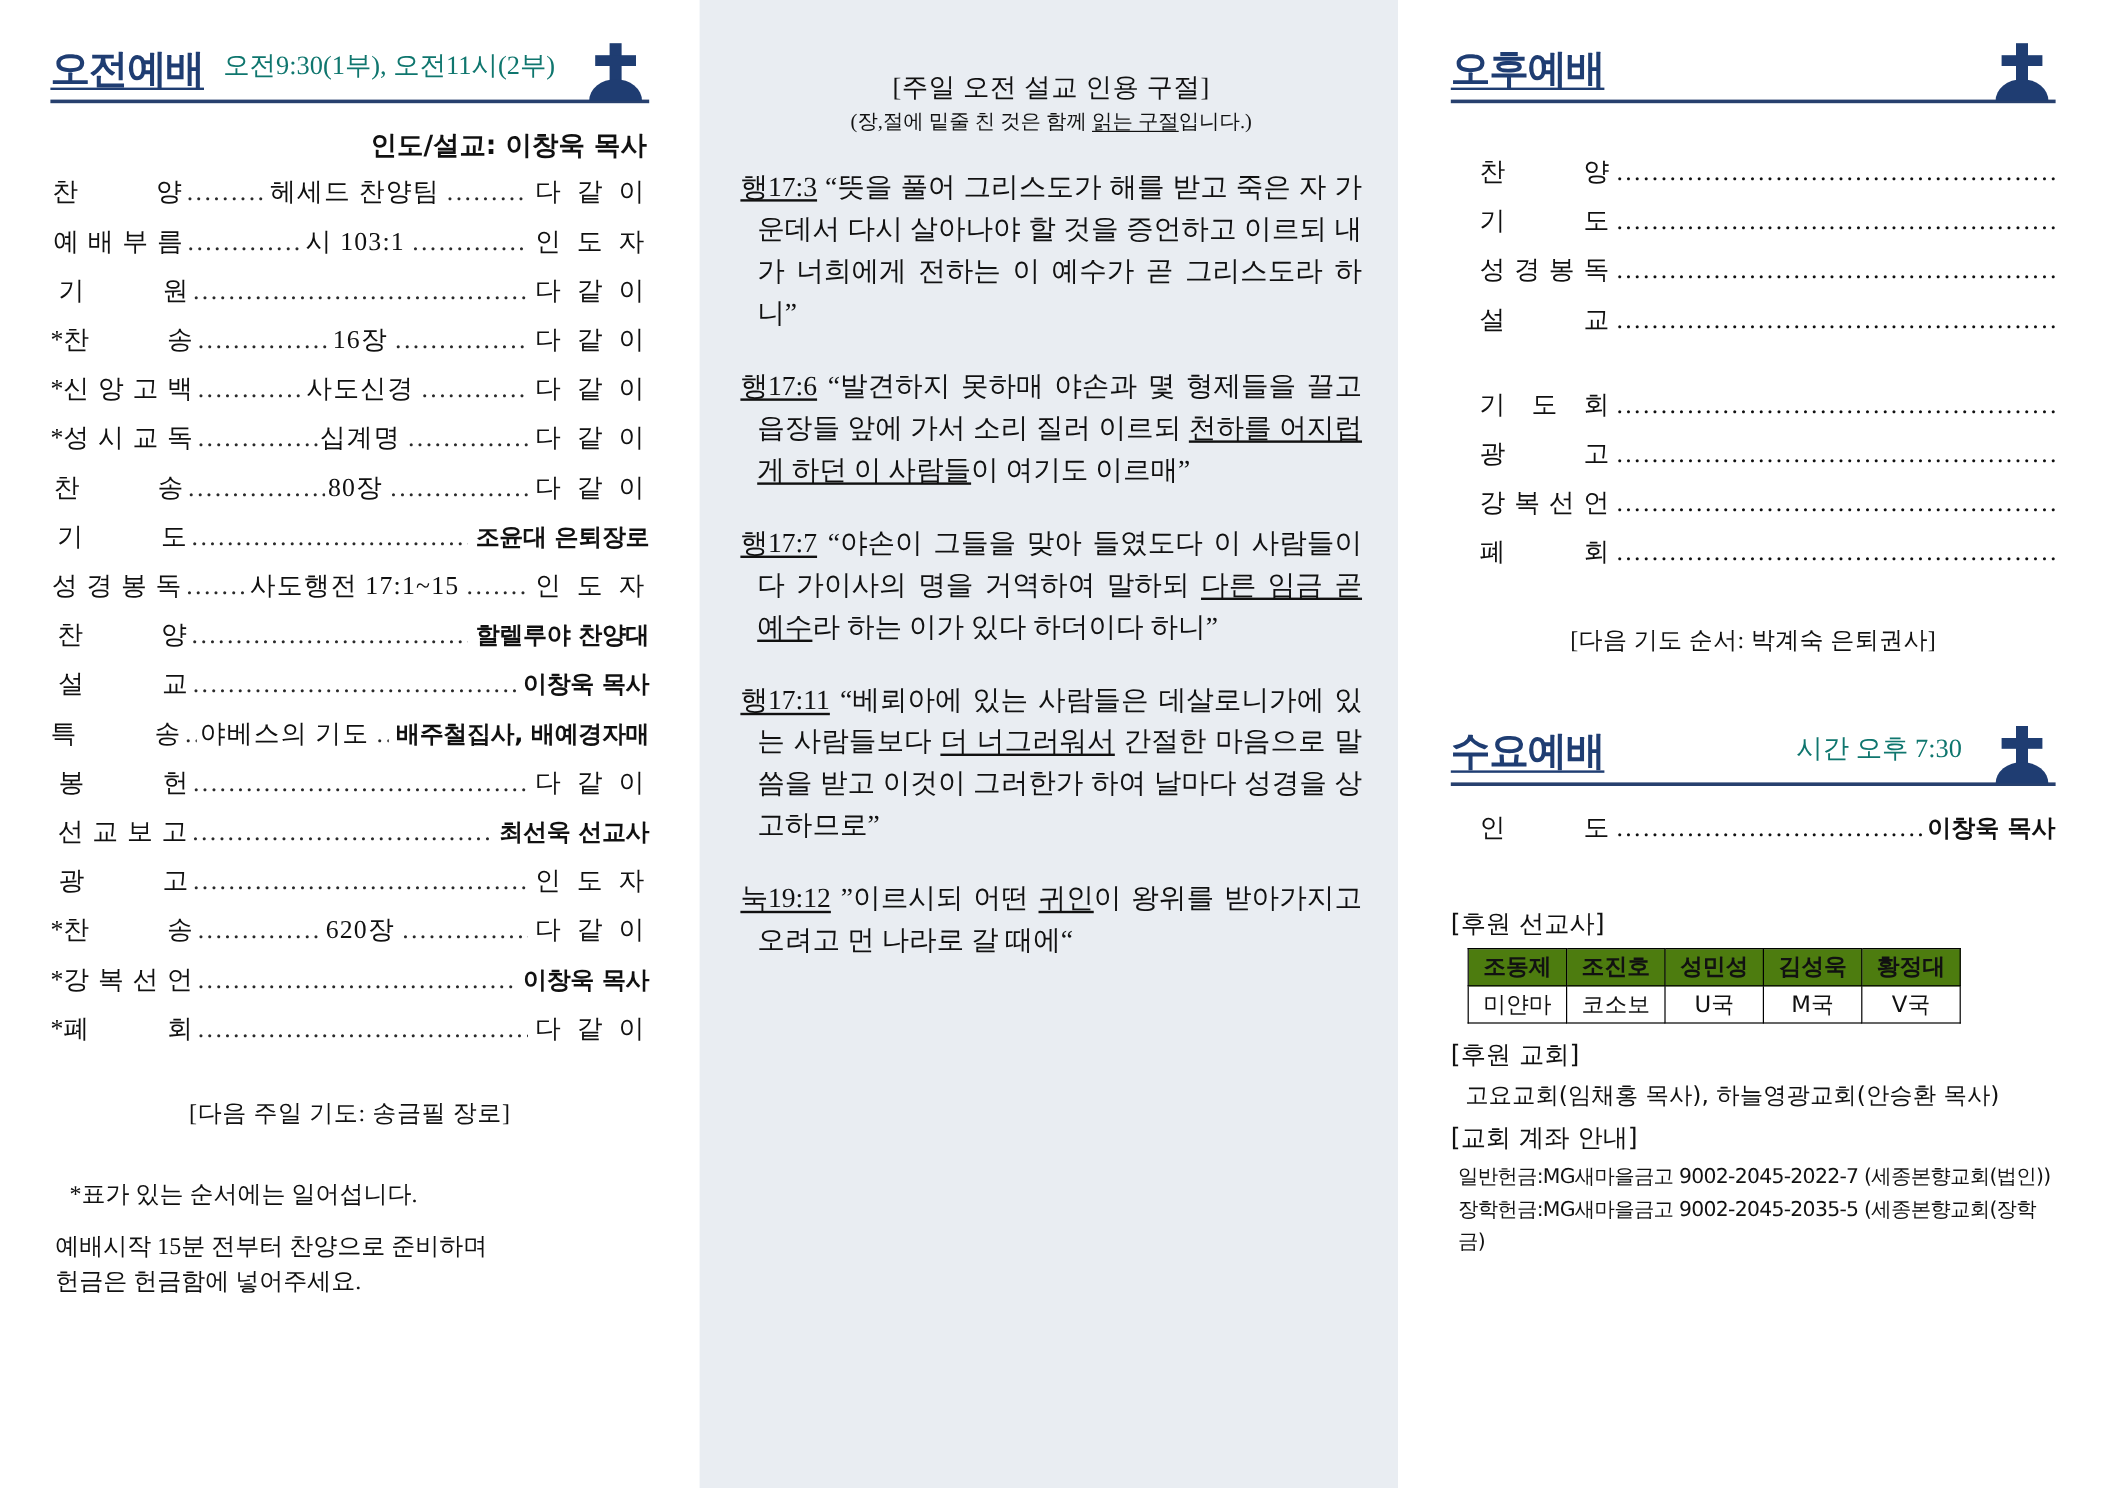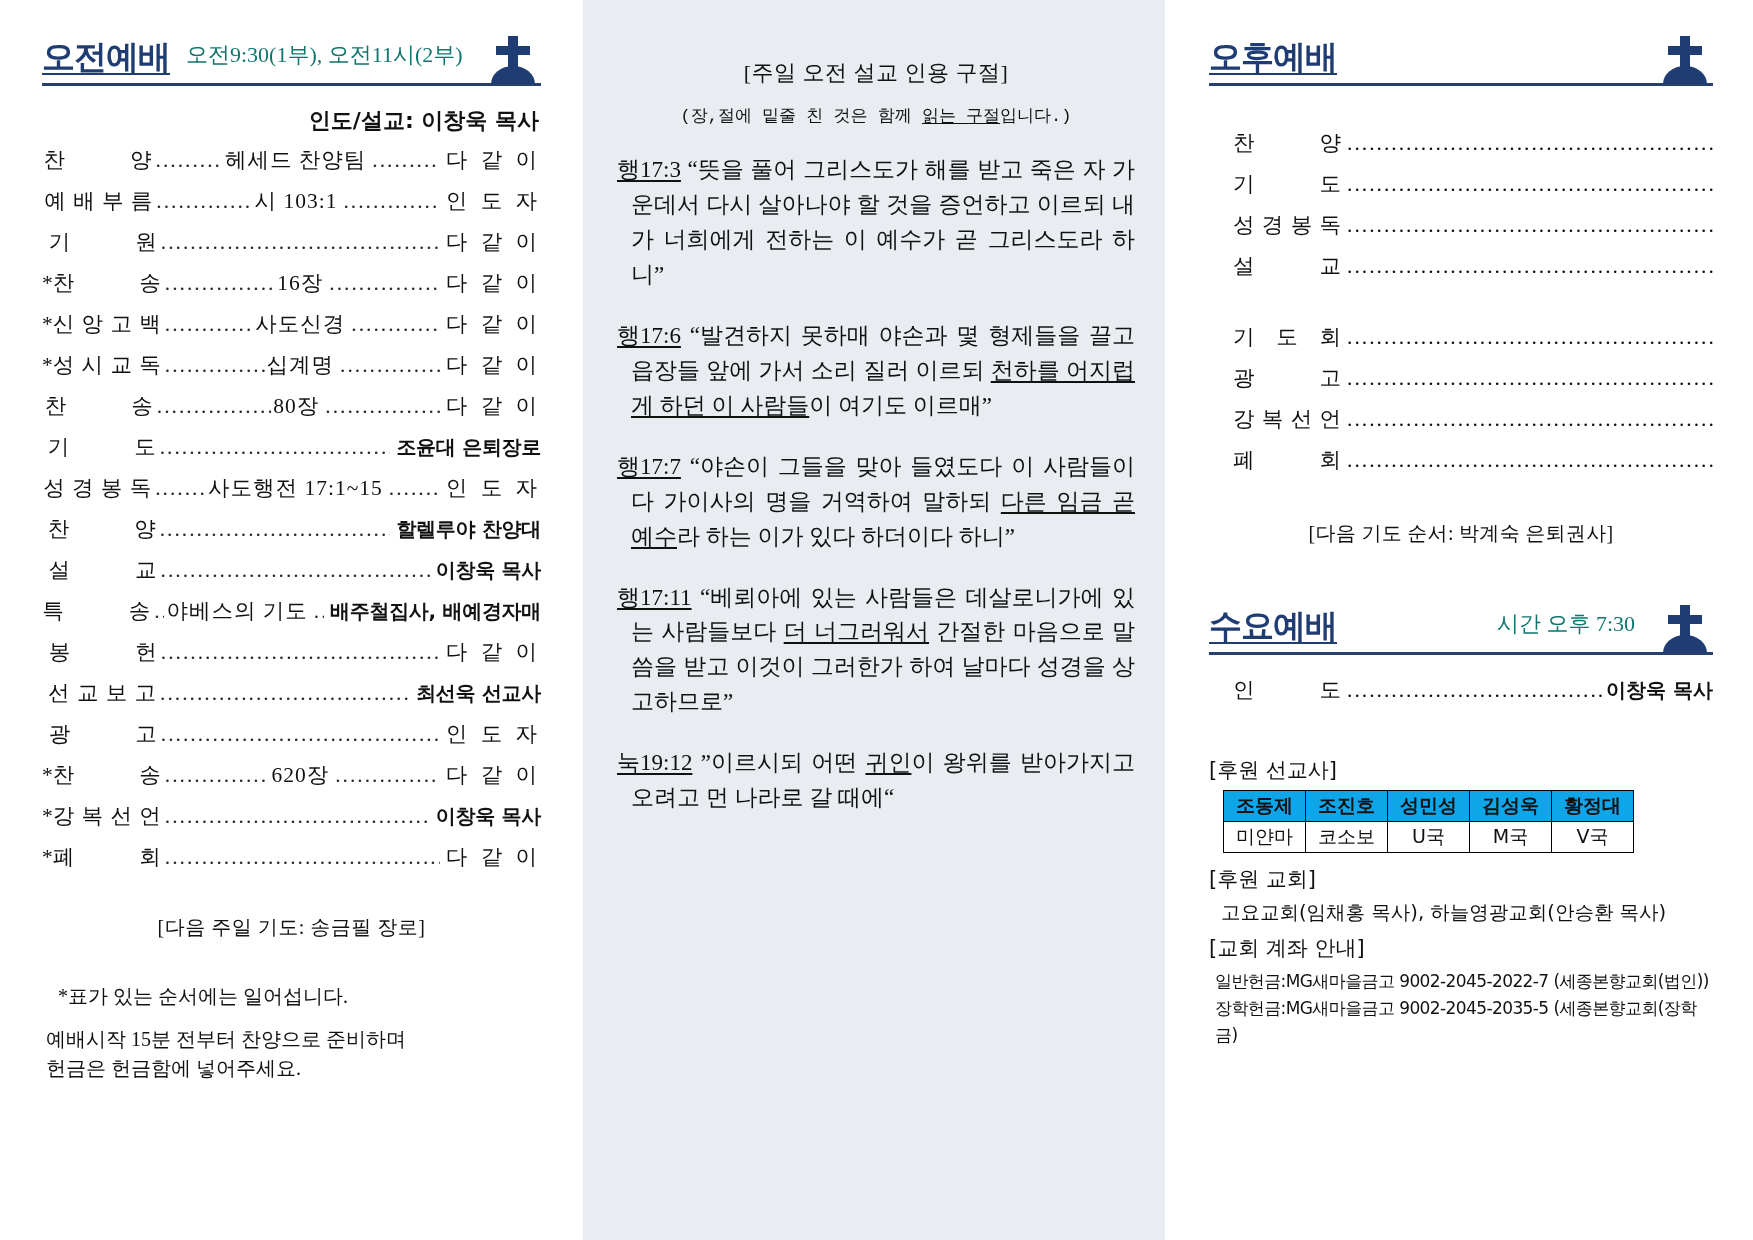--- a/index.html
+++ b/index.html
@@ -136,23 +136,23 @@
   }
 
   
   .mid-head {
     text-align: center;
     font-size: 22px;
     letter-spacing: 0.5px;
   }
   .mid-sub {
     text-align: center;
-    font-family: Liberation Mono, monospace;
+    font-family: Liberation Serif, serif;
     font-size: 17px;
-    margin-top: 16px;
+    margin-top: 2px;
     margin-bottom: 26px;
   }
   .mid-sub u { text-decoration: underline; text-underline-offset: 2px; }
   .verse {
     font-size: 23px;
     line-height: 1.52;
     text-align: justify;
     text-justify: inter-character;
     margin-bottom: 26px;
     text-indent: 0;
@@ -207,21 +207,21 @@
     border-collapse: collapse;
     margin: 4px 0 12px 14px;
     font-family: "DejaVu Sans", sans-serif;
   }
   table.miss td {
     border: 1.5px solid #000;
     padding: 2px 12px;
     text-align: center;
     font-size: 19px;
   }
-  table.miss tr.hd td { background: #0ea5e9; font-weight: 700; }
+  table.miss tr.hd td { background: #4d7c0f; font-weight: 700; }
 </style>
 </head>
 <body>
 
 <div class="page">
 
   <div class="col col-left">
 
     <div class="sec-head">
       <span class="sec-title">오전예배</span>

